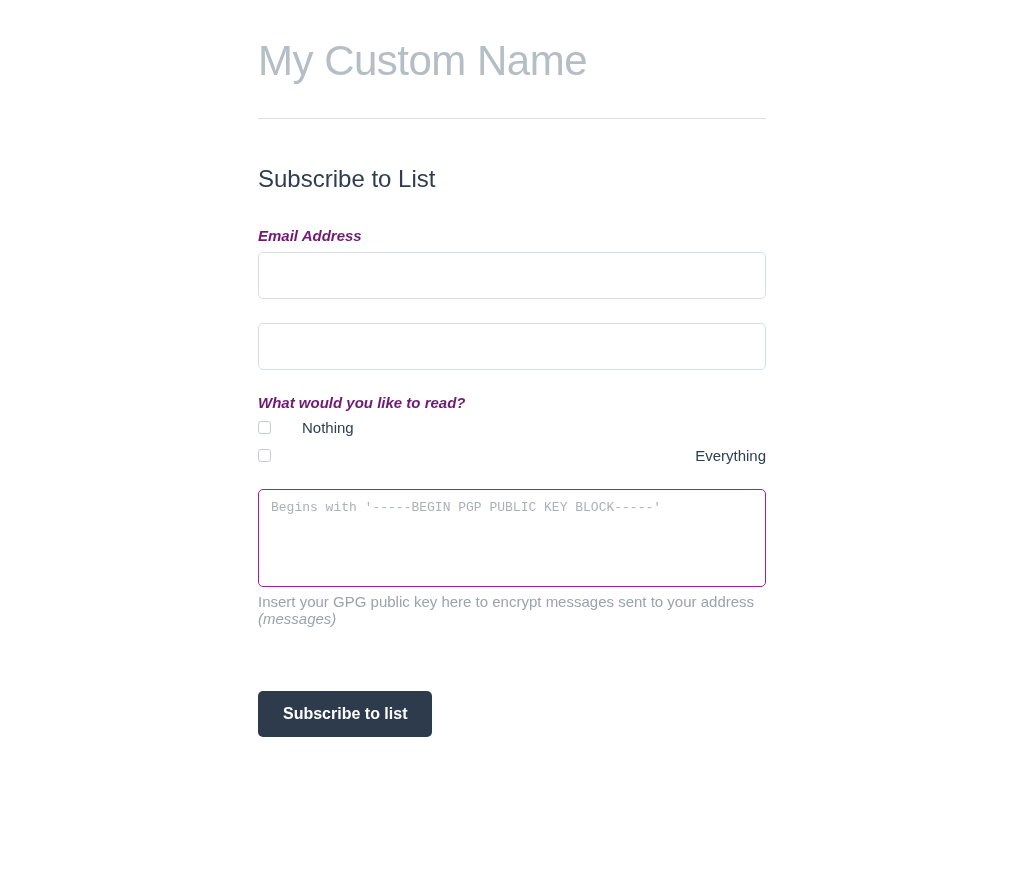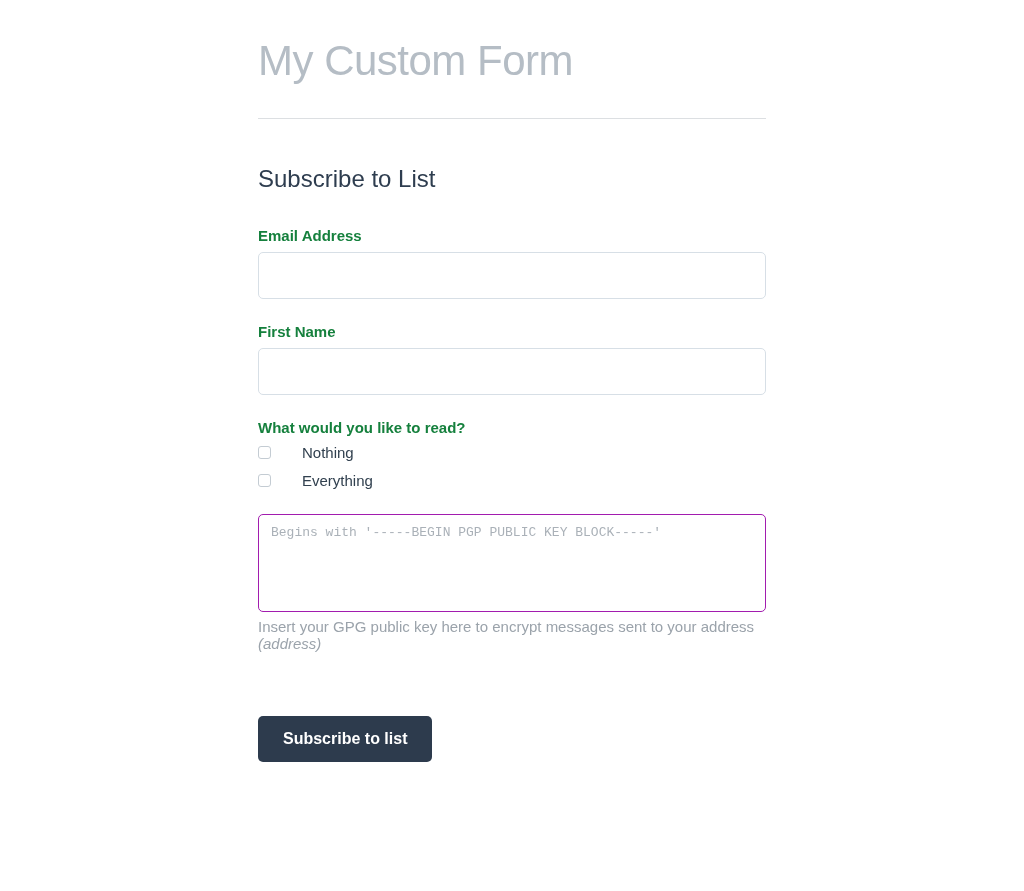--- a/index.html
+++ b/index.html
@@ -37,22 +37,23 @@
     font-size: 24px;
     font-weight: 500;
     color: #2e3d4f;
     margin-bottom: 34px;
   }
   .field-group { margin-bottom: 24px; }
   .field-label {
     display: block;
     font-size: 15px;
     font-weight: 700;
-    color: #15803d;
+    color: #701a75;
     margin-bottom: 8px;
+    font-style: italic;
   }
   .text-input {
     display: block;
     width: 100%;
     height: 47px;
     border: 1px solid #d7dfe6;
     border-radius: 5px;
     background: #ffffff;
     font-size: 15px;
     color: #31404f;
@@ -60,21 +61,21 @@
     outline: none;
   }
   .checkbox-group { margin-bottom: 25px; }
   .checkbox-row {
     display: flex;
     align-items: center;
     margin-bottom: 11px;
     cursor: pointer;
     gap: 24px;
   }
-  .checkbox-row:last-child { margin-bottom: 0; }
+  .checkbox-row:last-child { margin-bottom: 0; justify-content: space-between; }
   .checkbox-box {
     appearance: none;
     -webkit-appearance: none;
     width: 13px;
     height: 13px;
     border: 1px solid #c4ccd3;
     border-radius: 3px;
     background: #fff;
     margin-right: 7px;
     flex: 0 0 auto;
@@ -132,49 +133,48 @@
     font-weight: 600;
     cursor: pointer;
   }
 </style>
 </head>
 <body>
 
 <div class="page">
   <div class="container">
 
-    <h1 class="form-title">My Custom Form</h1>
+    <h1 class="form-title">My Custom Name</h1>
     <hr class="divider">
 
     <h2 class="section-title">Subscribe to List</h2>
 
     <div class="field-group">
       <label class="field-label">Email Address</label>
       <input type="email" class="text-input" placeholder="" style="">
     </div>
 
     <div class="field-group">
-      <label class="field-label">First Name</label>
       <input type="text" class="text-input" placeholder="" style="">
     </div>
 
 
     <div class="checkbox-group">
       <span class="field-label">What would you like to read?</span>
       <label class="checkbox-row">
         <input type="checkbox" class="checkbox-box" style="">
         <span class="checkbox-label">Nothing</span>
       </label>
       <label class="checkbox-row">
         <input type="checkbox" class="checkbox-box" style="">
         <span class="checkbox-label">Everything</span>
       </label>
     </div>
 
     <div class="field-group">
       <textarea class="gpg-textarea" placeholder="Begins with '-----BEGIN PGP PUBLIC KEY BLOCK-----'" style=""></textarea>
-      <div class="help-text"><span>Insert your GPG public key here to encrypt messages sent to your address </span><span class="help-optional">(address)</span></div>
+      <div class="help-text"><span>Insert your GPG public key here to encrypt messages sent to your address </span><span class="help-optional">(messages)</span></div>
     </div>
 
     <button type="submit" class="submit-btn">Subscribe to list</button>
 
   </div>
 </div>
 
 </body></html>

